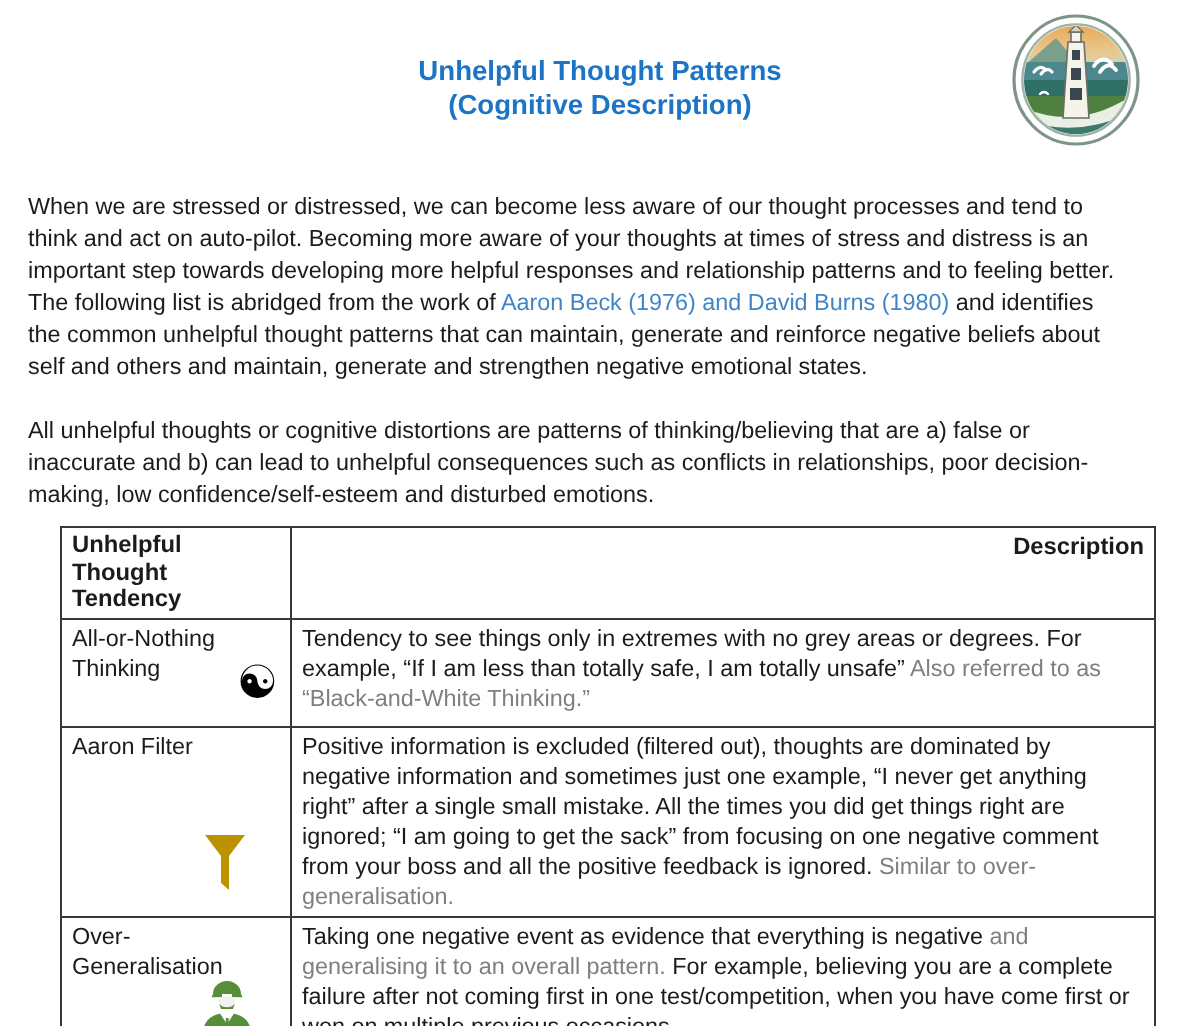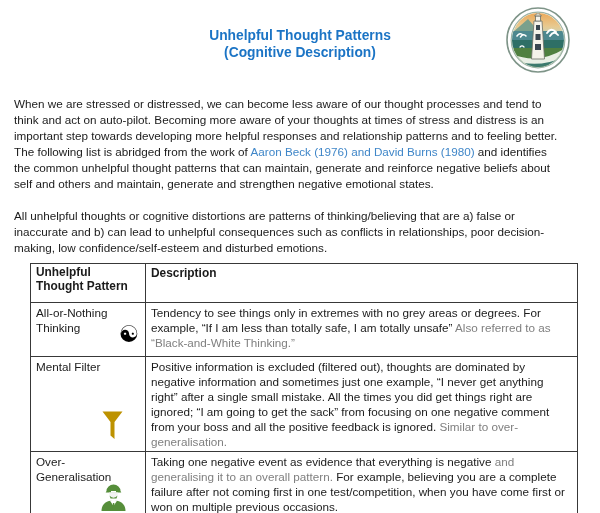--- a/index.html
+++ b/index.html
@@ -21,21 +21,21 @@
   table.dist{
     position:absolute;top:263px;left:30px;width:548px;
     border-collapse:collapse;table-layout:fixed;
     font-size:11.7px;line-height:15px;
   }
   table.dist col.c1{width:115px;}
   table.dist th,table.dist td{
     border:1px solid #383838;vertical-align:top;padding:2px 5px 2px 5px;
   }
   th.h-pattern{font-weight:bold;text-align:left;font-size:11.9px;line-height:13.5px;padding-top:4px;height:34px;vertical-align:top;}
-  th.h-desc{font-weight:bold;text-align:left;vertical-align:middle;font-size:11.9px;}
+  th.h-desc{font-weight:bold;text-align:right;vertical-align:middle;font-size:11.9px;}
   td.pattern{position:relative;padding-right:2px;}
   td.desc{padding-left:6px;}
   tbody tr:nth-child(1) td{height:49px;}
   tbody tr:nth-child(2) td{height:86px;}
   tbody tr:nth-child(3) td{height:55px;}
   .icon{position:absolute;}
   tbody tr:nth-child(1) .icon{right:6px;top:19px;font-size:23px;line-height:24px;color:#000;}
   tbody tr:nth-child(2) .icon{right:22px;bottom:5px;}
   tbody tr:nth-child(3) .icon{right:18px;bottom:2px;}
 </style>
@@ -89,31 +89,31 @@
     <p id="para-1"><span>All unhelpful thoughts or cognitive distortions are patterns of thinking/believing that are a) false or inaccurate and b) can lead to unhelpful consequences such as conflicts in relationships, poor decision-making, low confidence/self-esteem and disturbed emotions.</span></p>
   </div>
 
   <table class="dist">
     <colgroup>
         <col class="c1">
         <col>
       </colgroup>
     <thead>
       <tr>
-        <th class="h-pattern">Unhelpful Thought Pattern</th>
+        <th class="h-pattern">Unhelpful Thought Tendency</th>
         <th class="h-desc">Description</th>
       </tr>
     </thead>
     <tbody id="tbody">
         <tr>
           <td class="pattern"><span>All-or-Nothing Thinking</span><span class="icon">☯</span></td>
           <td class="desc"><span>Tendency to see things only in extremes with no grey areas or degrees. For example, “If I am less than totally safe, I am totally unsafe” </span><span class="gray">Also referred to as “Black-and-White Thinking.”</span></td>
         </tr>
         <tr>
-          <td class="pattern"><span>Mental Filter</span><span class="icon"><svg width="21" height="32" viewBox="0 0 21 32">
+          <td class="pattern"><span>Aaron Filter</span><span class="icon"><svg width="21" height="32" viewBox="0 0 21 32">
                 <path d="M0.5 0.5 H20.5 L12.5 11 V28 L8.5 24.5 V11 Z" fill="#bd9200"></path>
               </svg></span></td>
           <td class="desc"><span>Positive information is excluded (filtered out), thoughts are dominated by negative information and sometimes just one example, “I never get anything right” after a single small mistake. All the times you did get things right are ignored; “I am going to get the sack” from focusing on one negative comment from your boss and all the positive feedback is ignored. </span><span class="gray">Similar to over-generalisation.</span></td>
         </tr>
         <tr>
           <td class="pattern"><span>Over-Generalisation</span><span class="icon"><svg width="27" height="29" viewBox="0 0 27 29">
                 <g fill="#568e3a">
                   <path d="M6.5 9 a7 6.5 0 0 1 14 0 l0.8 1.6 h-15.6 Z"></path>
                   <rect x="11" y="9" width="5" height="1.6" fill="#ffffff"></rect>
                   <path d="M9 10.6 h9 a4.5 5 0 0 1 -9 0 Z" fill="#f2f2f2"></path>

